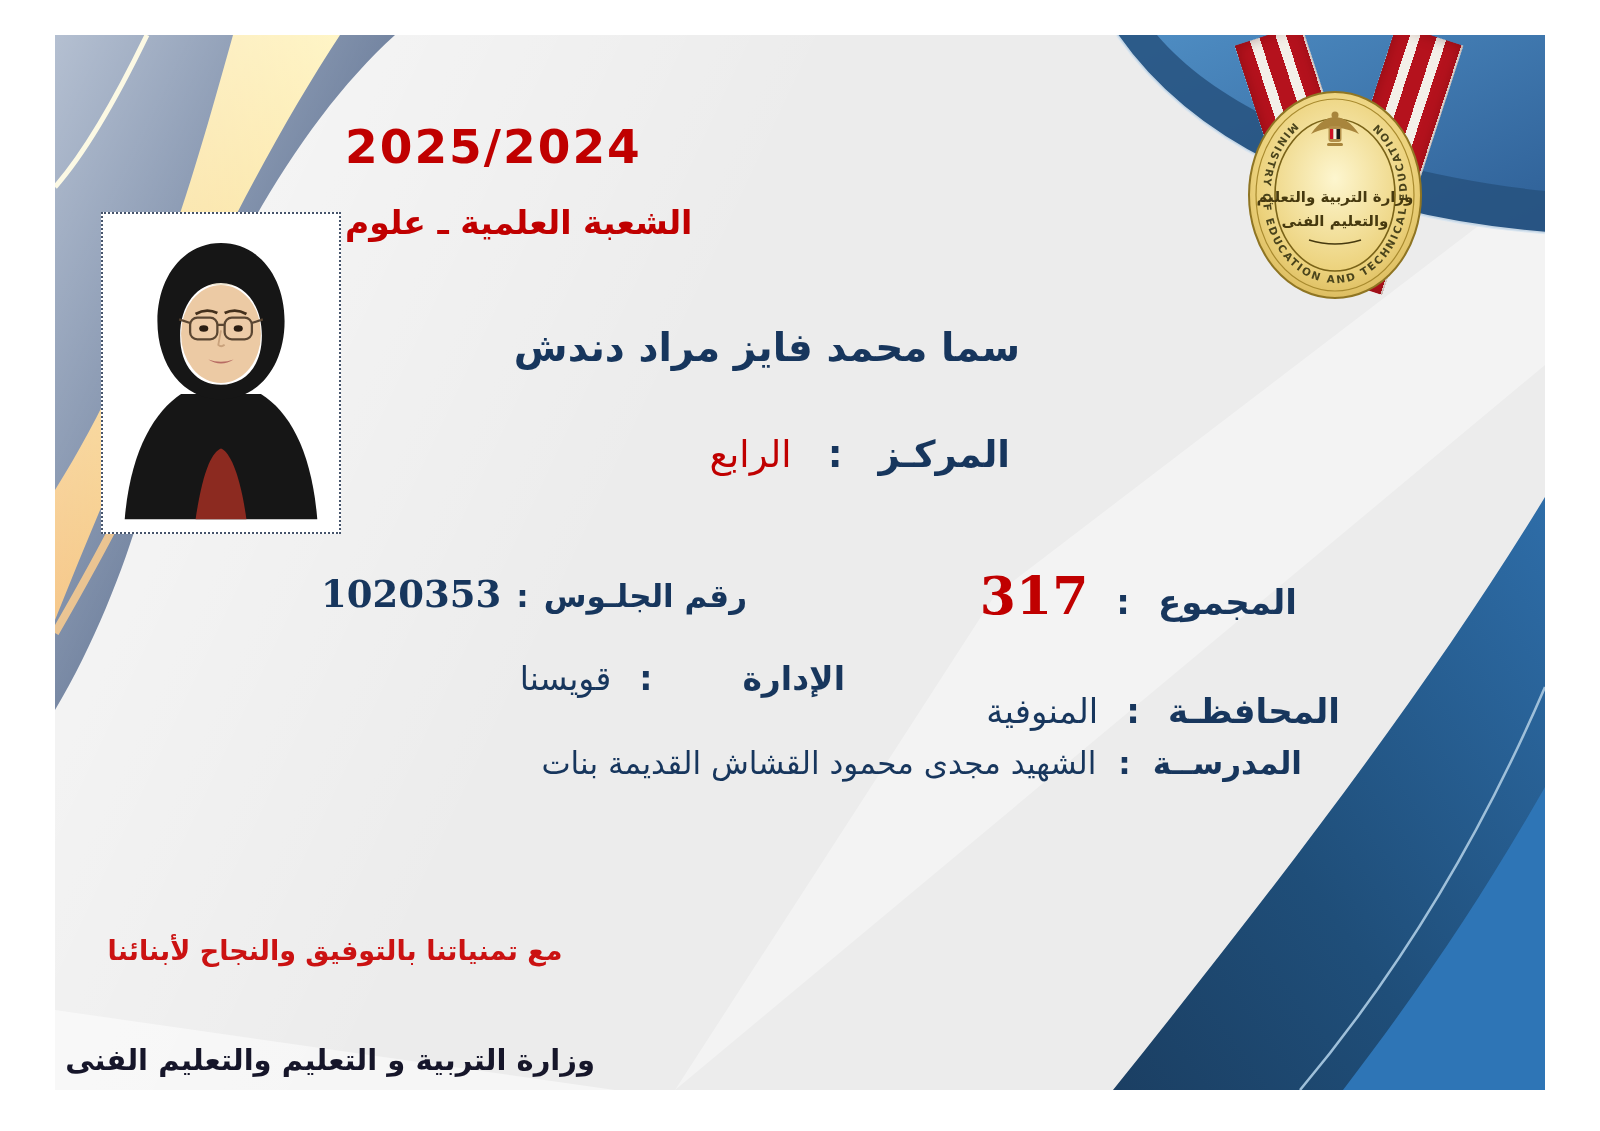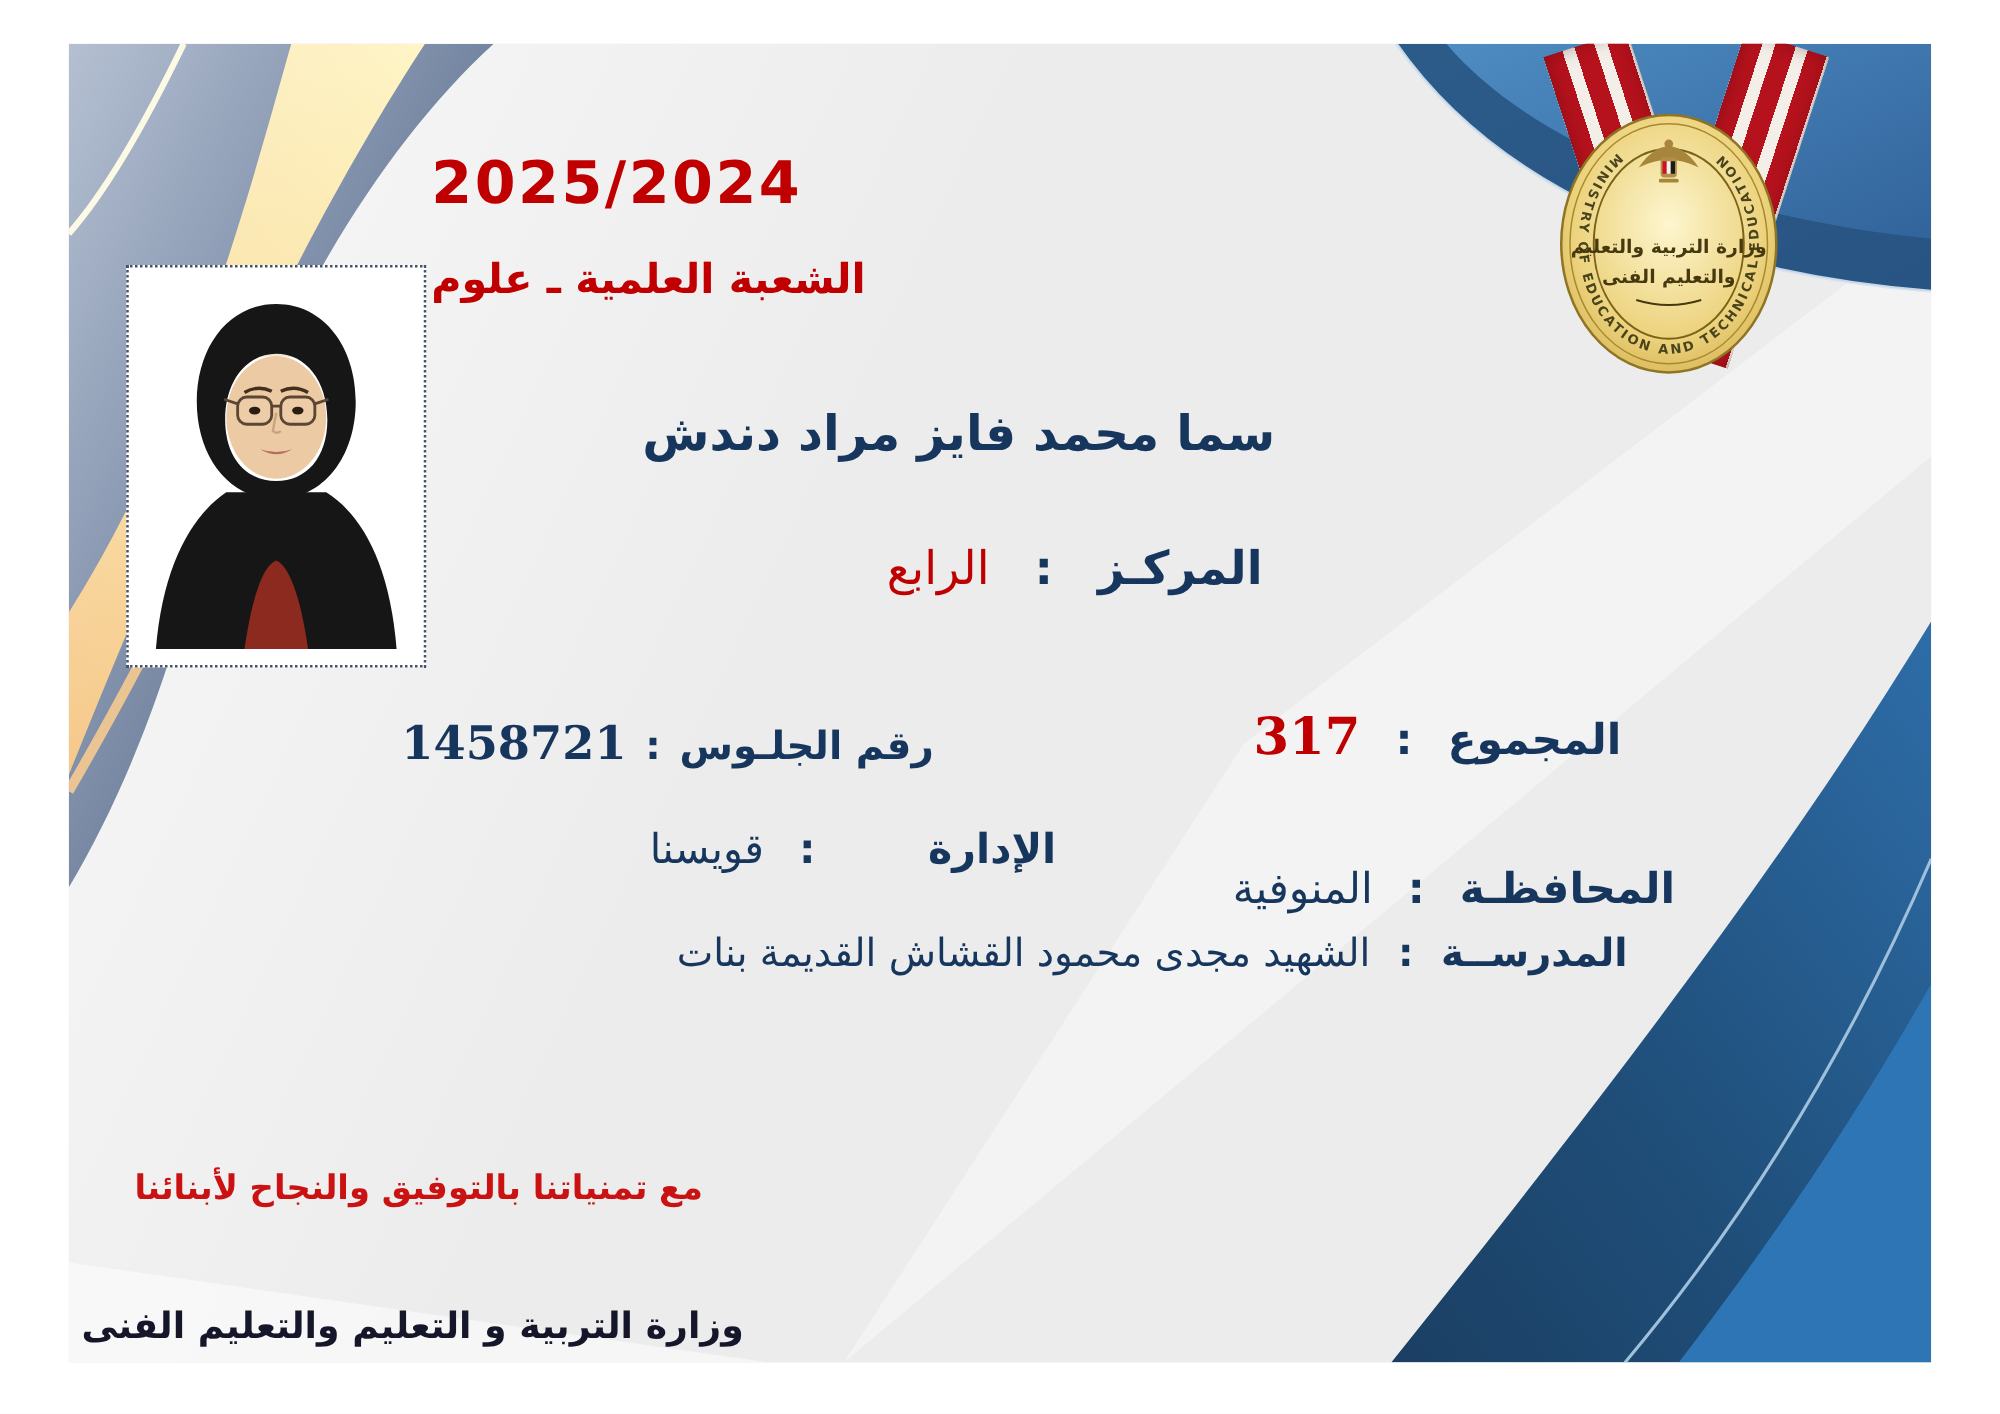--- a/index.html
+++ b/index.html
@@ -49,21 +49,21 @@
   .lbl{font-weight:700;color:#17365d;}
   .colon{font-weight:700;color:#17365d;}
   .val{font-weight:400;color:#17365d;text-align:center;}
   .red{color:#c00000;}
   .num{font-family:"DejaVu Serif",serif;font-weight:700;color:#17365d;}
   .rank-row{right:535px;top:398px;font-size:37px;column-gap:36px;}
   .rank-row .lbl,.rank-row .colon{font-size:37px;}
   .rank-row .val{font-size:37px;}
   .total-row{right:248px;top:530px;}
   .total-row .lbl,.total-row .colon{font-size:34px;}
-  .total-row .num{font-size:41px;color:#c00000;}
+  .total-row .num{font-size:52px;color:#c00000;}
   .seat-row{right:798px;top:537px;column-gap:15px;}
   .seat-row .lbl,.seat-row .colon{font-size:31px;}
   .seat-row .num{font-size:37px;margin-inline-end:12px;}
   .gov-row{right:205px;top:620px;}
   .gov-row .lbl,.gov-row .colon,.gov-row .val{font-size:34px;margin-top:36px;}
   .district-row{right:700px;top:624px;}
   .district-row .lbl,.district-row .colon,.district-row .val{font-size:33px;}
   .district-row .colon{margin-inline-start:62px;}
   .school-row{right:243px;top:710px;column-gap:22px;}
   .school-row .lbl,.school-row .colon,.school-row .val{font-size:31px;}
@@ -197,21 +197,21 @@
 
   <div class="row total-row" dir="rtl">
     <span class="lbl">المجموع</span>
     <span class="colon">:</span>
     <span class="num">317</span>
   </div>
 
   <div class="row seat-row" dir="rtl">
     <span class="lbl">رقم الجلـوس</span>
     <span class="colon">:</span>
-    <span class="num">1458721</span>
+    <span class="num">1020353</span>
   </div>
 
   <div class="row gov-row" dir="rtl">
     <span class="lbl">المحافظـة</span>
     <span class="colon">:</span>
     <span class="val">المنوفية</span>
   </div>
 
   <div class="row district-row" dir="rtl">
     <span class="lbl">الإدارة</span>

